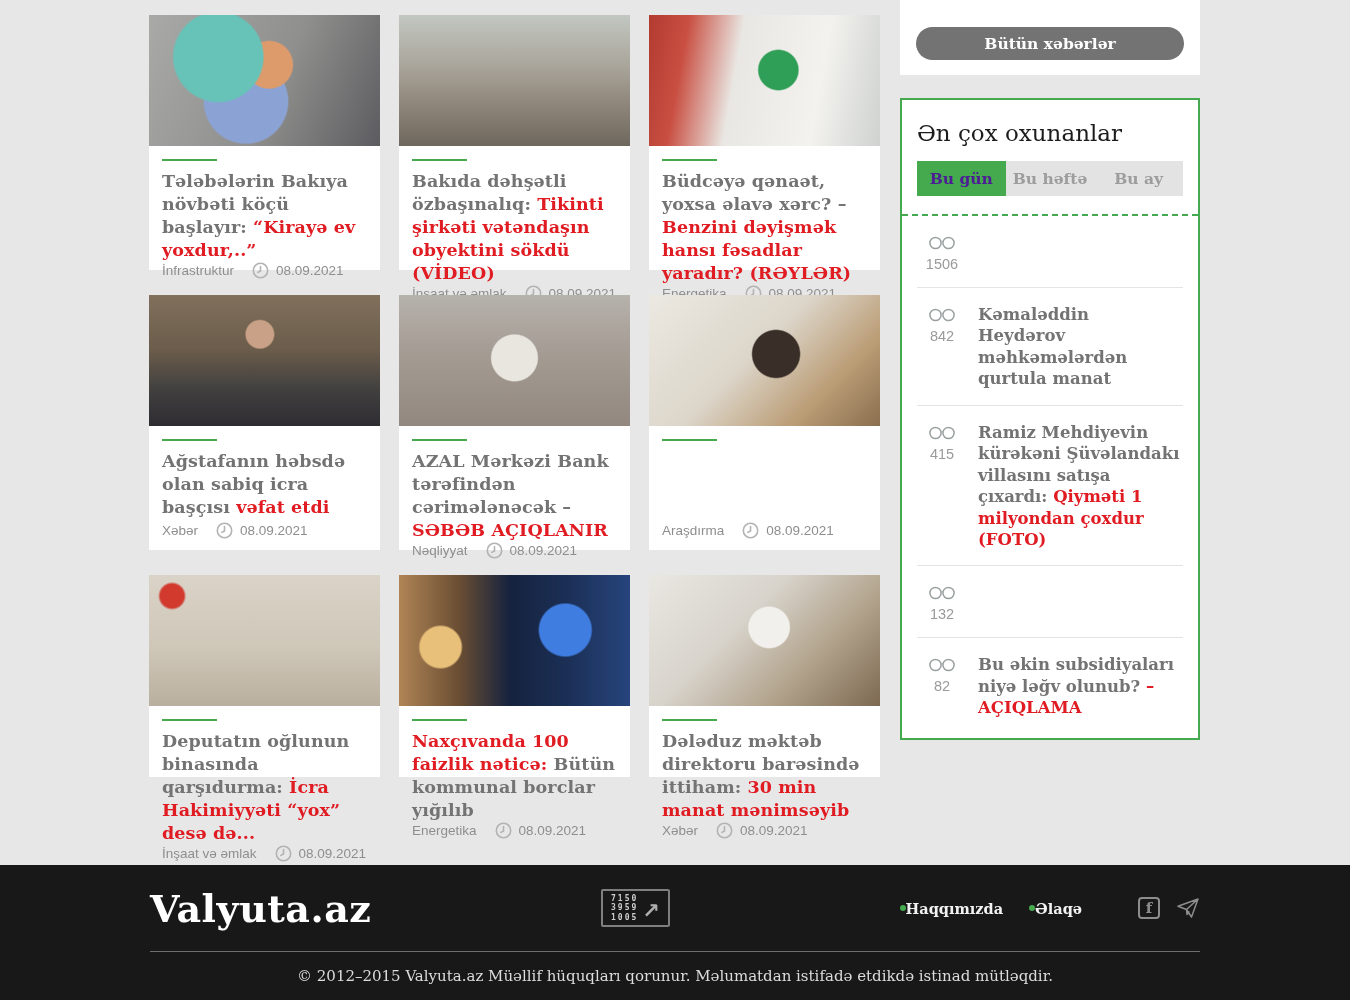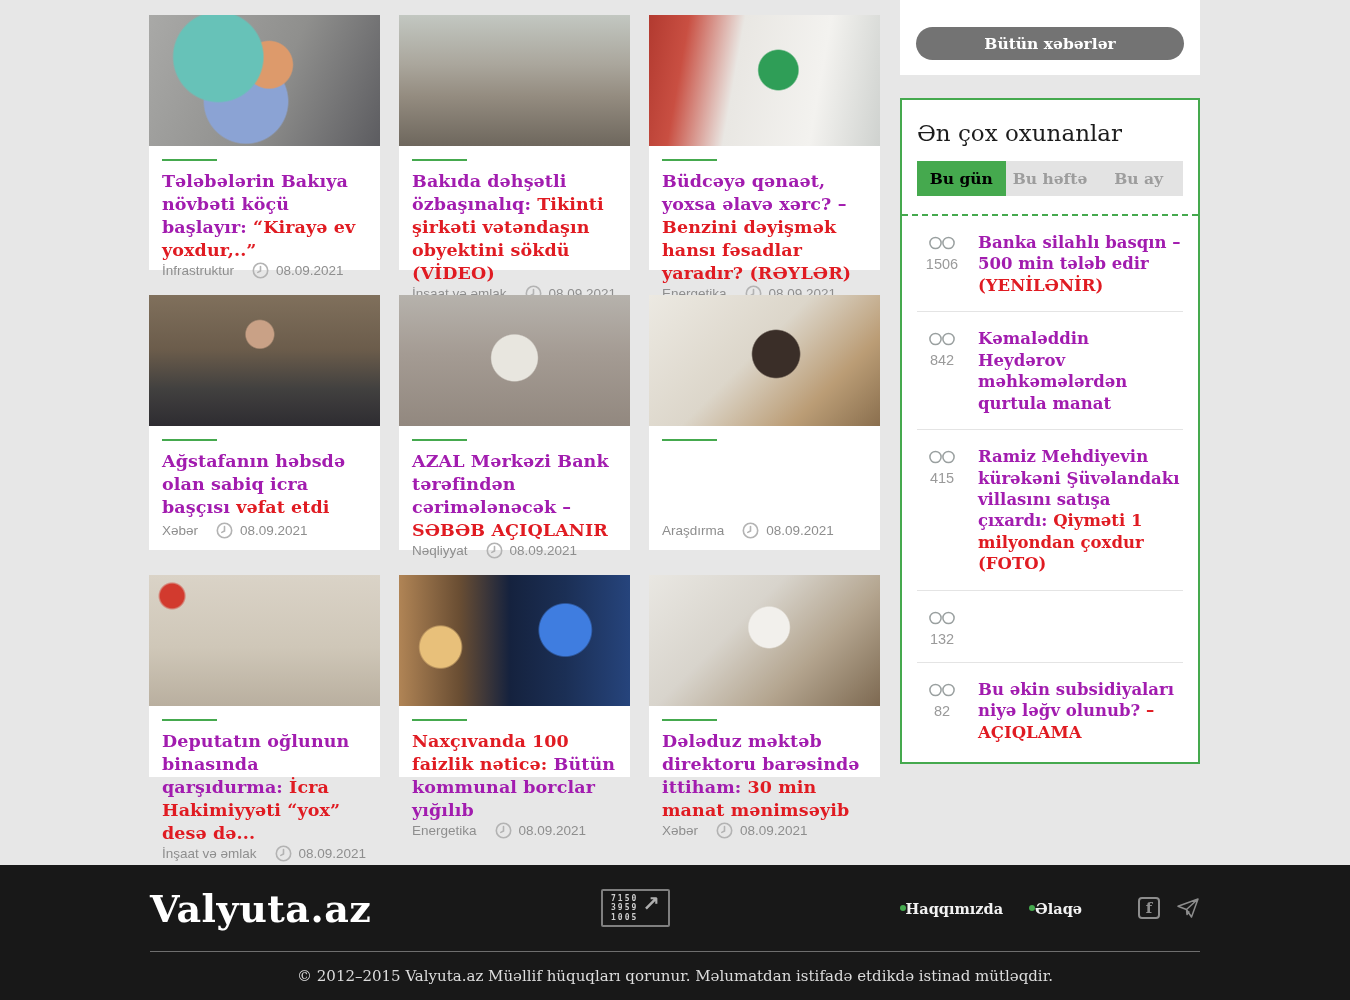--- a/index.html
+++ b/index.html
@@ -9,53 +9,53 @@
   .content { display:flex; gap:20px; padding-left:149px; }
   .main { width:731px; padding-top:15px; }
   .news-grid { display:grid; grid-template-columns:repeat(3,231px); column-gap:19px; row-gap:25px; }
 
   .card { background:#ffffff; height:255px; display:flex; flex-direction:column; }
   .card.short { height:202px; }
   .card-img { height:131px; width:100%; flex:none; cursor:pointer; }
   .card-body { flex:1; padding:13px 13px 11px; display:flex; flex-direction:column; }
   .accent-bar { width:55px; height:2px; background:#45a94e; margin-bottom:9px; flex:none; }
   .card-title { font-size:17.5px; line-height:1.32; font-weight:700; cursor:pointer; letter-spacing:0.1px; }
-  .t-dark { color:#a21caf; }
+  .t-dark { color:#737373; }
   .t-red { color:#e01b22; }
   .meta { margin-top:auto; display:flex; align-items:center;
           font-family:"Liberation Sans","DejaVu Sans",sans-serif; font-size:13.5px; color:#8e8e8e; }
   .category { margin-right:18px; cursor:pointer; }
   .date-group { display:flex; align-items:center; gap:7px; }
 
   
   .sidebar { width:300px; flex:none; }
   .sidebar-top { background:#ffffff; height:75px; padding:27px 16px 0; }
   .all-news-btn { display:block; width:100%; height:33px; background:#737373; border:none; border-radius:17px;
                   color:#ffffff; font-family:"DejaVu Serif","Liberation Serif",serif; font-weight:700;
                   font-size:15.5px; cursor:pointer; line-height:33px; text-align:center; }
   .most-read { margin-top:23px; background:#ffffff; border:2px solid #45a94e; padding:20px 15px 4px; }
   .mr-title { font-size:23px; font-weight:400; color:#1c1c1c; margin-bottom:15px; }
   .tabs { display:flex; background:#e3e3e3; }
   .tab { flex:1; height:35px; line-height:35px; text-align:center; font-size:15.5px; font-weight:700;
          color:#9d9d9d; cursor:pointer; }
-  .tab.active { background:#45a94e; color:#000000; }
+  .tab.active { background:#45a94e; color:#4c1d95; }
   .dashed-sep { border-top:2px dashed #45a94e; margin:18px -15px 0; }
   .mr-item { display:flex; gap:13px; padding:16px 2px 15px; border-bottom:1px solid #e4e4e4; cursor:pointer; }
   .mr-item:last-child { border-bottom:none; }
   .views { width:46px; flex:none; text-align:center; padding-top:3px; }
   .views .vc { display:block; font-family:"Liberation Sans","DejaVu Sans",sans-serif; font-size:14.5px;
                color:#9a9a9a; margin-top:2px; }
   .mr-text { font-size:16.5px; line-height:1.3; font-weight:700; }
 
   
   footer { position:absolute; left:0; right:0; bottom:0; height:135px; background:#181818; }
   .footer-row { height:86px; margin:0 150px; display:flex; align-items:center; }
   .logo { color:#ffffff; font-size:38px; font-weight:700; letter-spacing:0.5px; cursor:pointer; }
   .badge-wrap { flex:1; display:flex; justify-content:center; }
-  .counter-badge { display:flex; align-items:flex-start; gap:4px; border:2px solid #7f7f7f; border-radius:2px;
+  .counter-badge { display:flex; align-items:flex-end; gap:4px; border:2px solid #7f7f7f; border-radius:2px;
                    padding:3px 8px; cursor:pointer; }
   .digits { font-family:"DejaVu Sans Mono","Liberation Mono",monospace; font-size:8px; line-height:1.15;
             font-weight:700; color:#cfcfcf; letter-spacing:2px; }
   .badge-arrow { font-family:"DejaVu Sans",sans-serif; font-size:21px; font-weight:700; color:#aeaeae; line-height:1; }
   .footer-links { display:flex; align-items:center; gap:26px; }
   .f-link { display:flex; align-items:center; color:#f2f2f2; font-size:14.5px; font-weight:700; cursor:pointer; }
   .dot { width:6px; height:6px; border-radius:50%; background:#45a94e; }
   .social { display:flex; align-items:center; gap:16px; margin-left:30px; }
   .fb-icon { width:22px; height:22px; border:2px solid #8d8d8d; border-radius:4px; color:#8d8d8d;
              font-size:15px; font-weight:700; text-align:center; line-height:19px; cursor:pointer; }
@@ -249,21 +249,20 @@
       <div class="dashed-sep"></div>
 
       <div class="mr-item">
         <div class="views">
           <svg width="28" height="14" viewBox="0 0 28 14">
               <circle cx="7.5" cy="7" r="5.6" fill="none" stroke="#9aa0a0" stroke-width="1.5"></circle>
               <circle cx="20.5" cy="7" r="5.6" fill="none" stroke="#9aa0a0" stroke-width="1.5"></circle>
             </svg>
           <span class="vc">1506</span>
         </div>
-        <div class="mr-text"><span class="t-dark">Banka silahlı basqın – 500 min tələb edir </span><span class="t-red">(YENİLƏNİR)</span></div>
       </div>
 
       <div class="mr-item">
         <div class="views">
           <svg width="28" height="14" viewBox="0 0 28 14">
               <circle cx="7.5" cy="7" r="5.6" fill="none" stroke="#9aa0a0" stroke-width="1.5"></circle>
               <circle cx="20.5" cy="7" r="5.6" fill="none" stroke="#9aa0a0" stroke-width="1.5"></circle>
             </svg>
           <span class="vc">842</span>
         </div>

